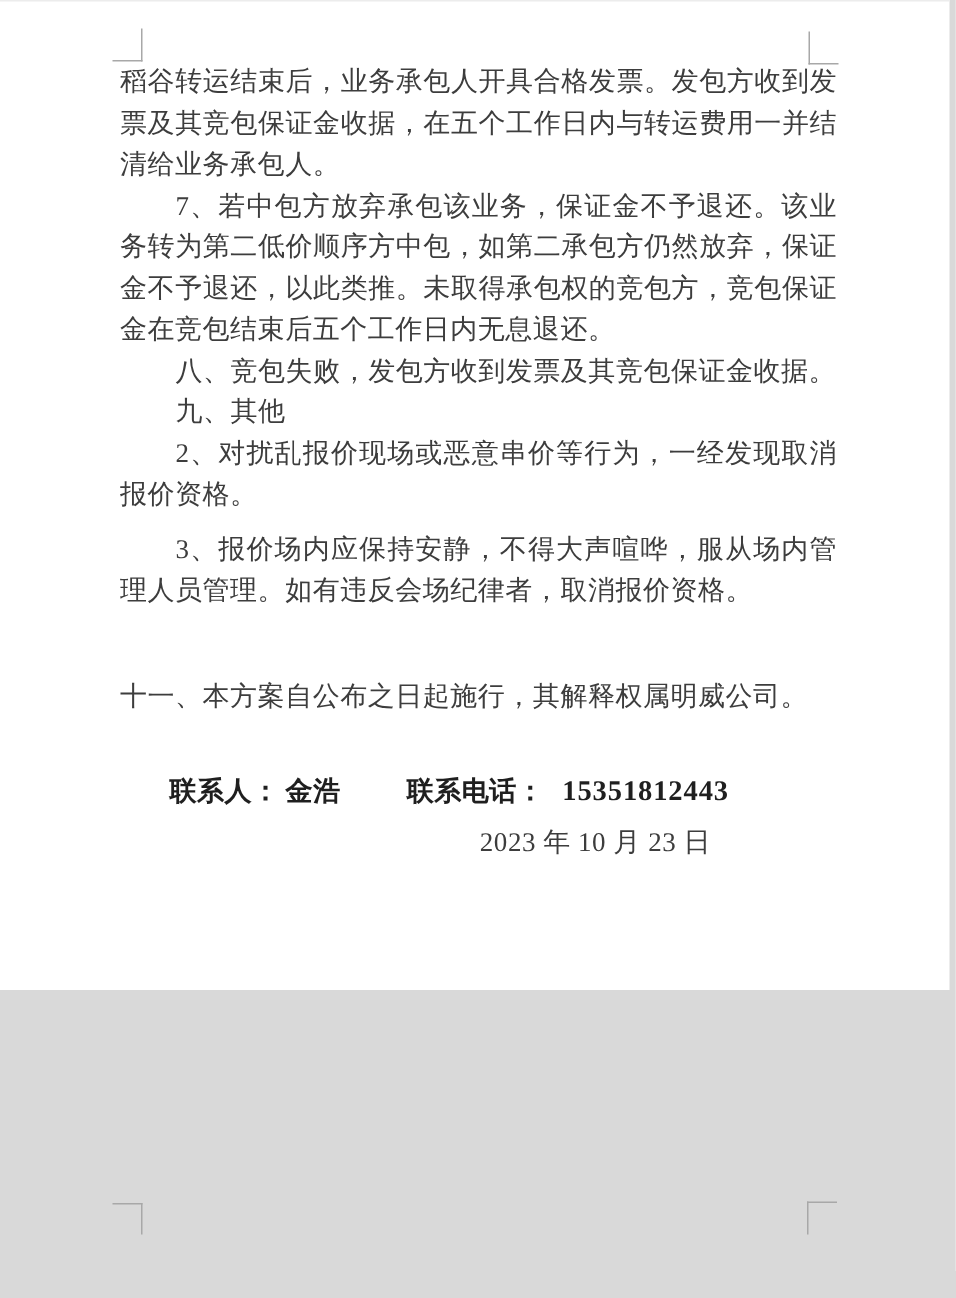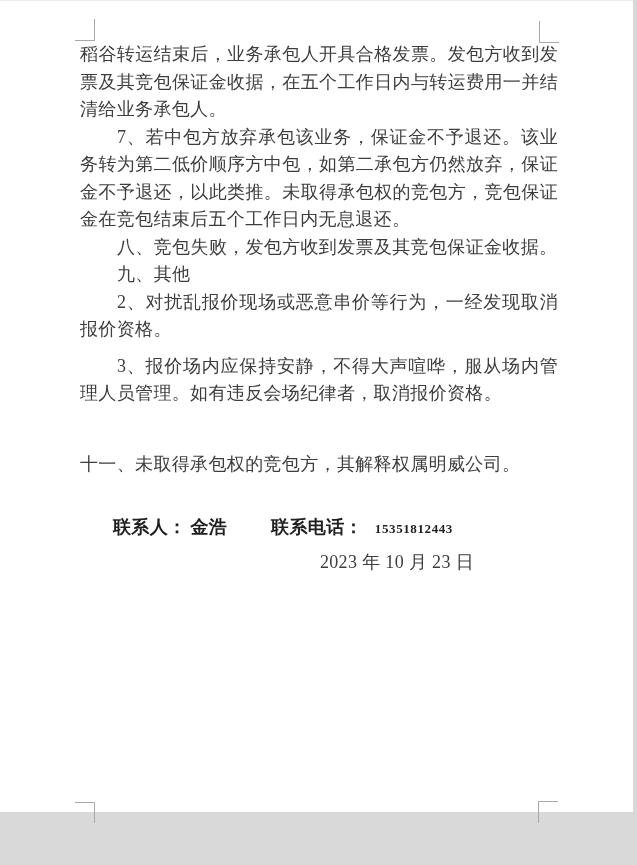--- a/index.html
+++ b/index.html
@@ -9,21 +9,21 @@
     height: 865px;
     background: #d9d9d9;
     font-family: "Liberation Serif", "DejaVu Serif", serif;
     overflow: hidden;
   }
   .page {
     position: absolute;
     left: 0;
     top: 0;
     width: 633px;
-    height: 812px;
+    height: 660px;
     background: #ffffff;
     border-top: 1px solid #ececec;
     box-sizing: border-box;
   }
   .mark { position: absolute; box-sizing: border-box; }
   .mark-tl { left: 75px;  top: 18px;  width: 20px; height: 22px; border-right: 1px solid #a8a8a8; border-bottom: 1px solid #a8a8a8; }
   .mark-tr { left: 539px; top: 20px;  width: 20px; height: 22px; border-left: 1px solid #a8a8a8;  border-bottom: 1px solid #a8a8a8; }
   .mark-bl { left: 75px;  top: 801px; width: 20px; height: 21px; border-right: 1px solid #a8a8a8; border-top: 1px solid #a8a8a8; }
   .mark-br { left: 538px; top: 800px; width: 20px; height: 22px; border-left: 1px solid #a8a8a8;  border-top: 1px solid #a8a8a8; }
   .content {
@@ -45,21 +45,21 @@
   p.big-gap  { margin-top: 43px; }
   p.contact {
     margin-top: 36px;
     text-align: left;
     text-indent: 33px;
     font-weight: bold;
     color: #1f1f1f;
   }
   .contact .name  { margin-left: 4px; }
   .contact .phone-label { margin-left: 44px; text-align: center; }
-  .contact .phone { margin-left: 12px; font-size: 13px; letter-spacing: 0.6px; }
+  .contact .phone { margin-left: 12px; font-size: 19px; letter-spacing: 0.6px; }
   p.company {
     margin-top: 34px;
     text-align: right;
     padding-right: 20px;
   }
   p.date {
     margin-top: 6px;
     text-align: right;
     padding-right: 84px;
   }
@@ -74,21 +74,21 @@
   <div class="mark mark-bl"></div>
   <div class="mark mark-br"></div>
 
   <div class="content">
     <p>稻谷转运结束后，业务承包人开具合格发票。发包方收到发票及其竞包保证金收据，在五个工作日内与转运费用一并结清给业务承包人。</p>
     <p class="indent">7、若中包方放弃承包该业务，保证金不予退还。该业务转为第二低价顺序方中包，如第二承包方仍然放弃，保证金不予退还，以此类推。未取得承包权的竞包方，竞包保证金在竞包结束后五个工作日内无息退还。</p>
     <p class="indent">八、竞包失败，发包方收到发票及其竞包保证金收据。</p>
     <p class="indent">九、其他</p>
     <p class="indent">2、对扰乱报价现场或恶意串价等行为，一经发现取消报价资格。</p>
     <p class="indent sp-before">3、报价场内应保持安静，不得大声喧哗，服从场内管理人员管理。如有违反会场纪律者，取消报价资格。</p>
-    <p class="big-gap">十一、未取得承包权的竞包方，其解释权属明威公司。</p>
+    <p class="big-gap">十一、本方案自公布之日起施行，其解释权属明威公司。</p>
 
     <p class="contact">
       <span>联系人：</span><span class="name">金浩</span><span class="phone-label">联系电话：</span><span class="phone">15351812443</span>
     </p>
 
     <p class="date">2023 年 10 月 23 日</p>
   </div>
 
 </div>
 

